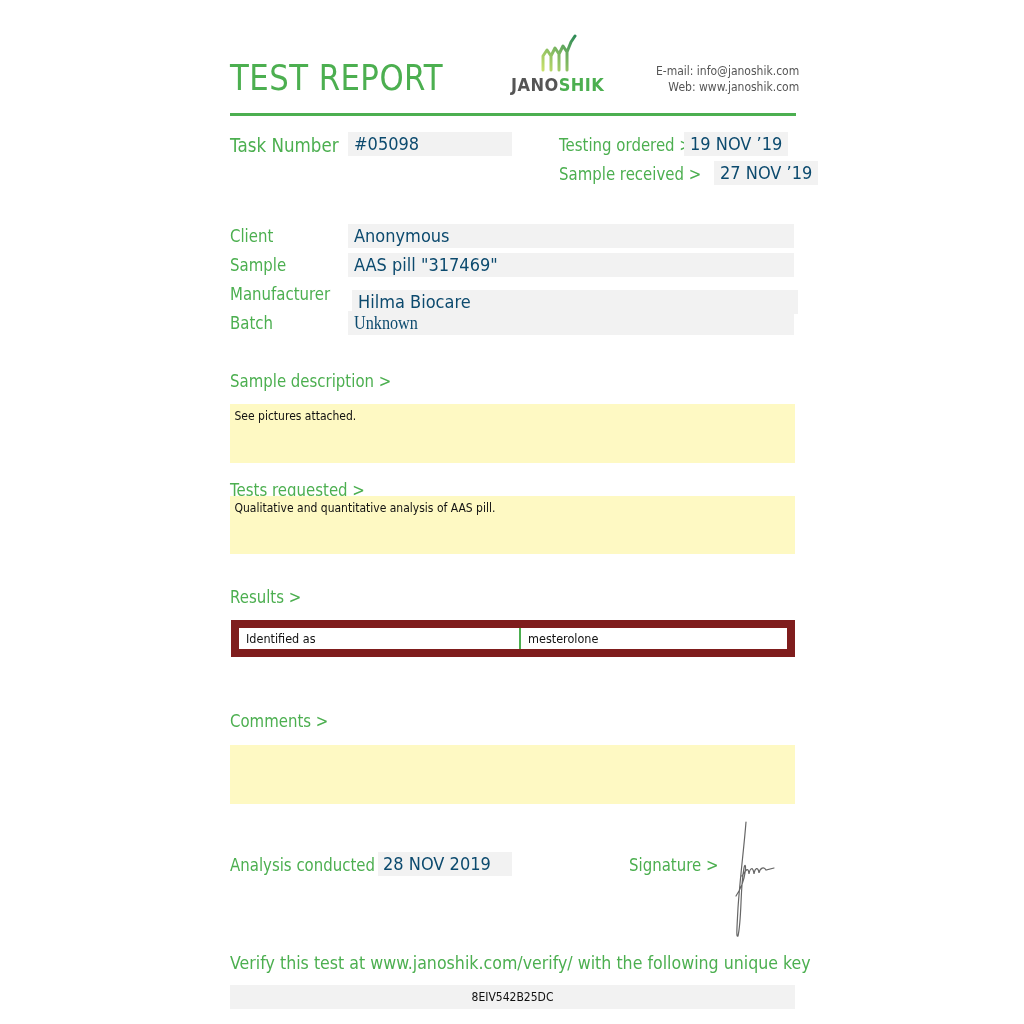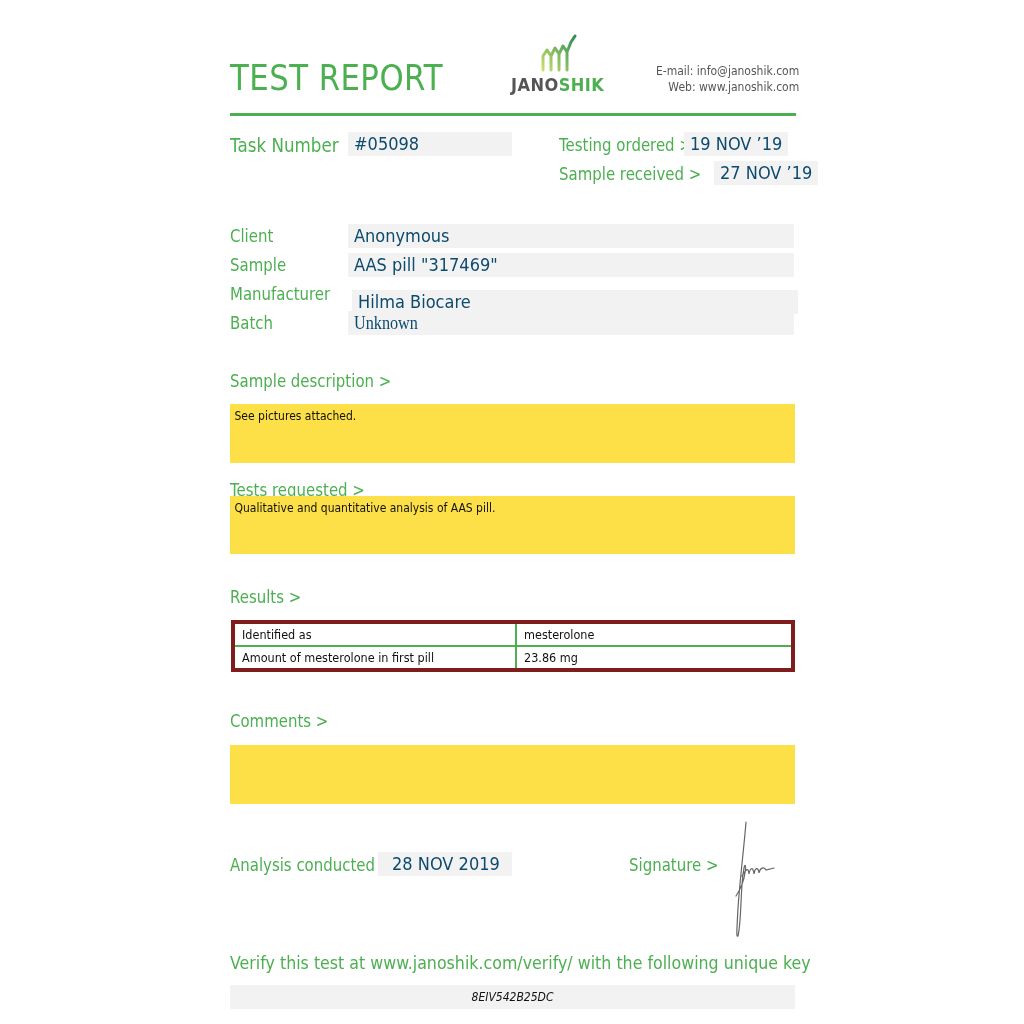--- a/index.html
+++ b/index.html
@@ -15,31 +15,31 @@
     .logo-text .lite { color: #4caf50; }
     .contact { right: 225px; top: 63px; text-align: right; font-size: 12px; color: #555; line-height: 16px;
                font-family: "DejaVu Sans", sans-serif; transform: scaleX(0.9); transform-origin: right; }
     .rule { left: 230px; top: 113px; width: 566px; height: 3px; background: #4caf50; }
     .lbl { color: #4caf50; font-size: 17px; font-family: "DejaVu Sans", sans-serif;
            transform: scaleX(0.88); transform-origin: left; white-space: nowrap; }
     .lbl-lg { font-size: 19px; }
     .field { background: #f2f2f2; color: #0c4a6e; white-space: nowrap; }
     .val { font-size: 18px; font-family: "DejaVu Sans", sans-serif; }
     .val span { display: inline-block; transform: scaleX(0.9); transform-origin: left; }
-    .box { background: #fde047; left: 230px; width: 565px; }
+    .box { background: #fef9c3; left: 230px; width: 565px; }
     .box-text { font-size: 12px; color: #111; padding: 5px 0 0 5px; display: inline-block;
                 transform: scaleX(0.9); transform-origin: left; white-space: nowrap; }
     table.results { position: absolute; left: 231px; top: 620px; width: 564px; border-collapse: collapse;
-                    border: 4px solid #7f1d1d; }
+                    border: 8px solid #7f1d1d; }
     table.results td { border: 2px solid #4caf50; height: 21px; padding: 0 7px; font-size: 12.5px; color: #111;
                        font-family: "DejaVu Sans", sans-serif; }
     table.results td span { display: inline-block; transform: scaleX(0.9); transform-origin: left; white-space: nowrap; }
     table.results td.c1 { width: 266px; }
     .key { left: 230px; top: 985px; width: 565px; height: 24px; background: #f2f2f2; text-align: center;
-           font-size: 12px; line-height: 24px; color: #111; font-style: italic; }
+           font-size: 12px; line-height: 24px; color: #111; }
     .key span { display: inline-block; transform: scaleX(0.9); }
     .verify { left: 230px; top: 952px; font-size: 18px; color: #4caf50; white-space: nowrap;
               transform: scaleX(0.88); transform-origin: left; }
   </style>
 </head>
 <body>
 
 <div class="abs title">TEST REPORT</div>
 
 <div class="abs logo">
@@ -106,34 +106,30 @@
   <span class="box-text">Qualitative and quantitative analysis of AAS pill.</span>
 </div>
 
 <div class="abs lbl" style="left:230px;top:587px;">Results &gt;</div>
 <table class="results">
   <tbody>
       <tr>
     <td class="c1"><span>Identified as</span></td>
     <td><span>mesterolone</span></td>
   </tr>
-  <tr>
-    <td class="c1"><span>Amount of mesterolone in first pill</span></td>
-    <td><span>23.86 mg</span></td>
-  </tr>
 </tbody>
   </table>
 
 <div class="abs lbl" style="left:230px;top:711px;">Comments &gt;</div>
 <div class="abs box" style="top:745px;height:59px;">
   <span class="box-text"></span>
 </div>
 
 <div class="abs lbl" style="left:230px;top:855px;">Analysis conducted &gt;</div>
-<div class="abs field val" style="left:378px;top:852px;width:134px;height:24px;line-height:24px;padding-left:5px;box-sizing:border-box;text-align:right;">
+<div class="abs field val" style="left:378px;top:852px;width:134px;height:24px;line-height:24px;padding-left:5px;box-sizing:border-box;">
   <span>28 NOV 2019</span>
 </div>
 
 <div class="abs lbl" style="left:629px;top:855px;">Signature &gt;</div>
 <svg class="abs" style="left:722px;top:818px;" width="60" height="124" viewBox="0 0 60 124">
   <path d="M24 4 C22 30 18 60 16 90 C15 110 14 120 16 118 C20 100 18 70 22 50 C24 40 26 60 14 78 M20 58 C24 52 26 48 27 56 C28 50 31 48 32 56 C33 50 36 48 37 55 C38 50 42 48 44 52 L52 50" fill="none" stroke="#666" stroke-width="1.2" stroke-linecap="round"></path>
 </svg>
 
 <div class="abs verify">Verify this test at www.janoshik.com/verify/ with the following unique key</div>
 <div class="abs key">

